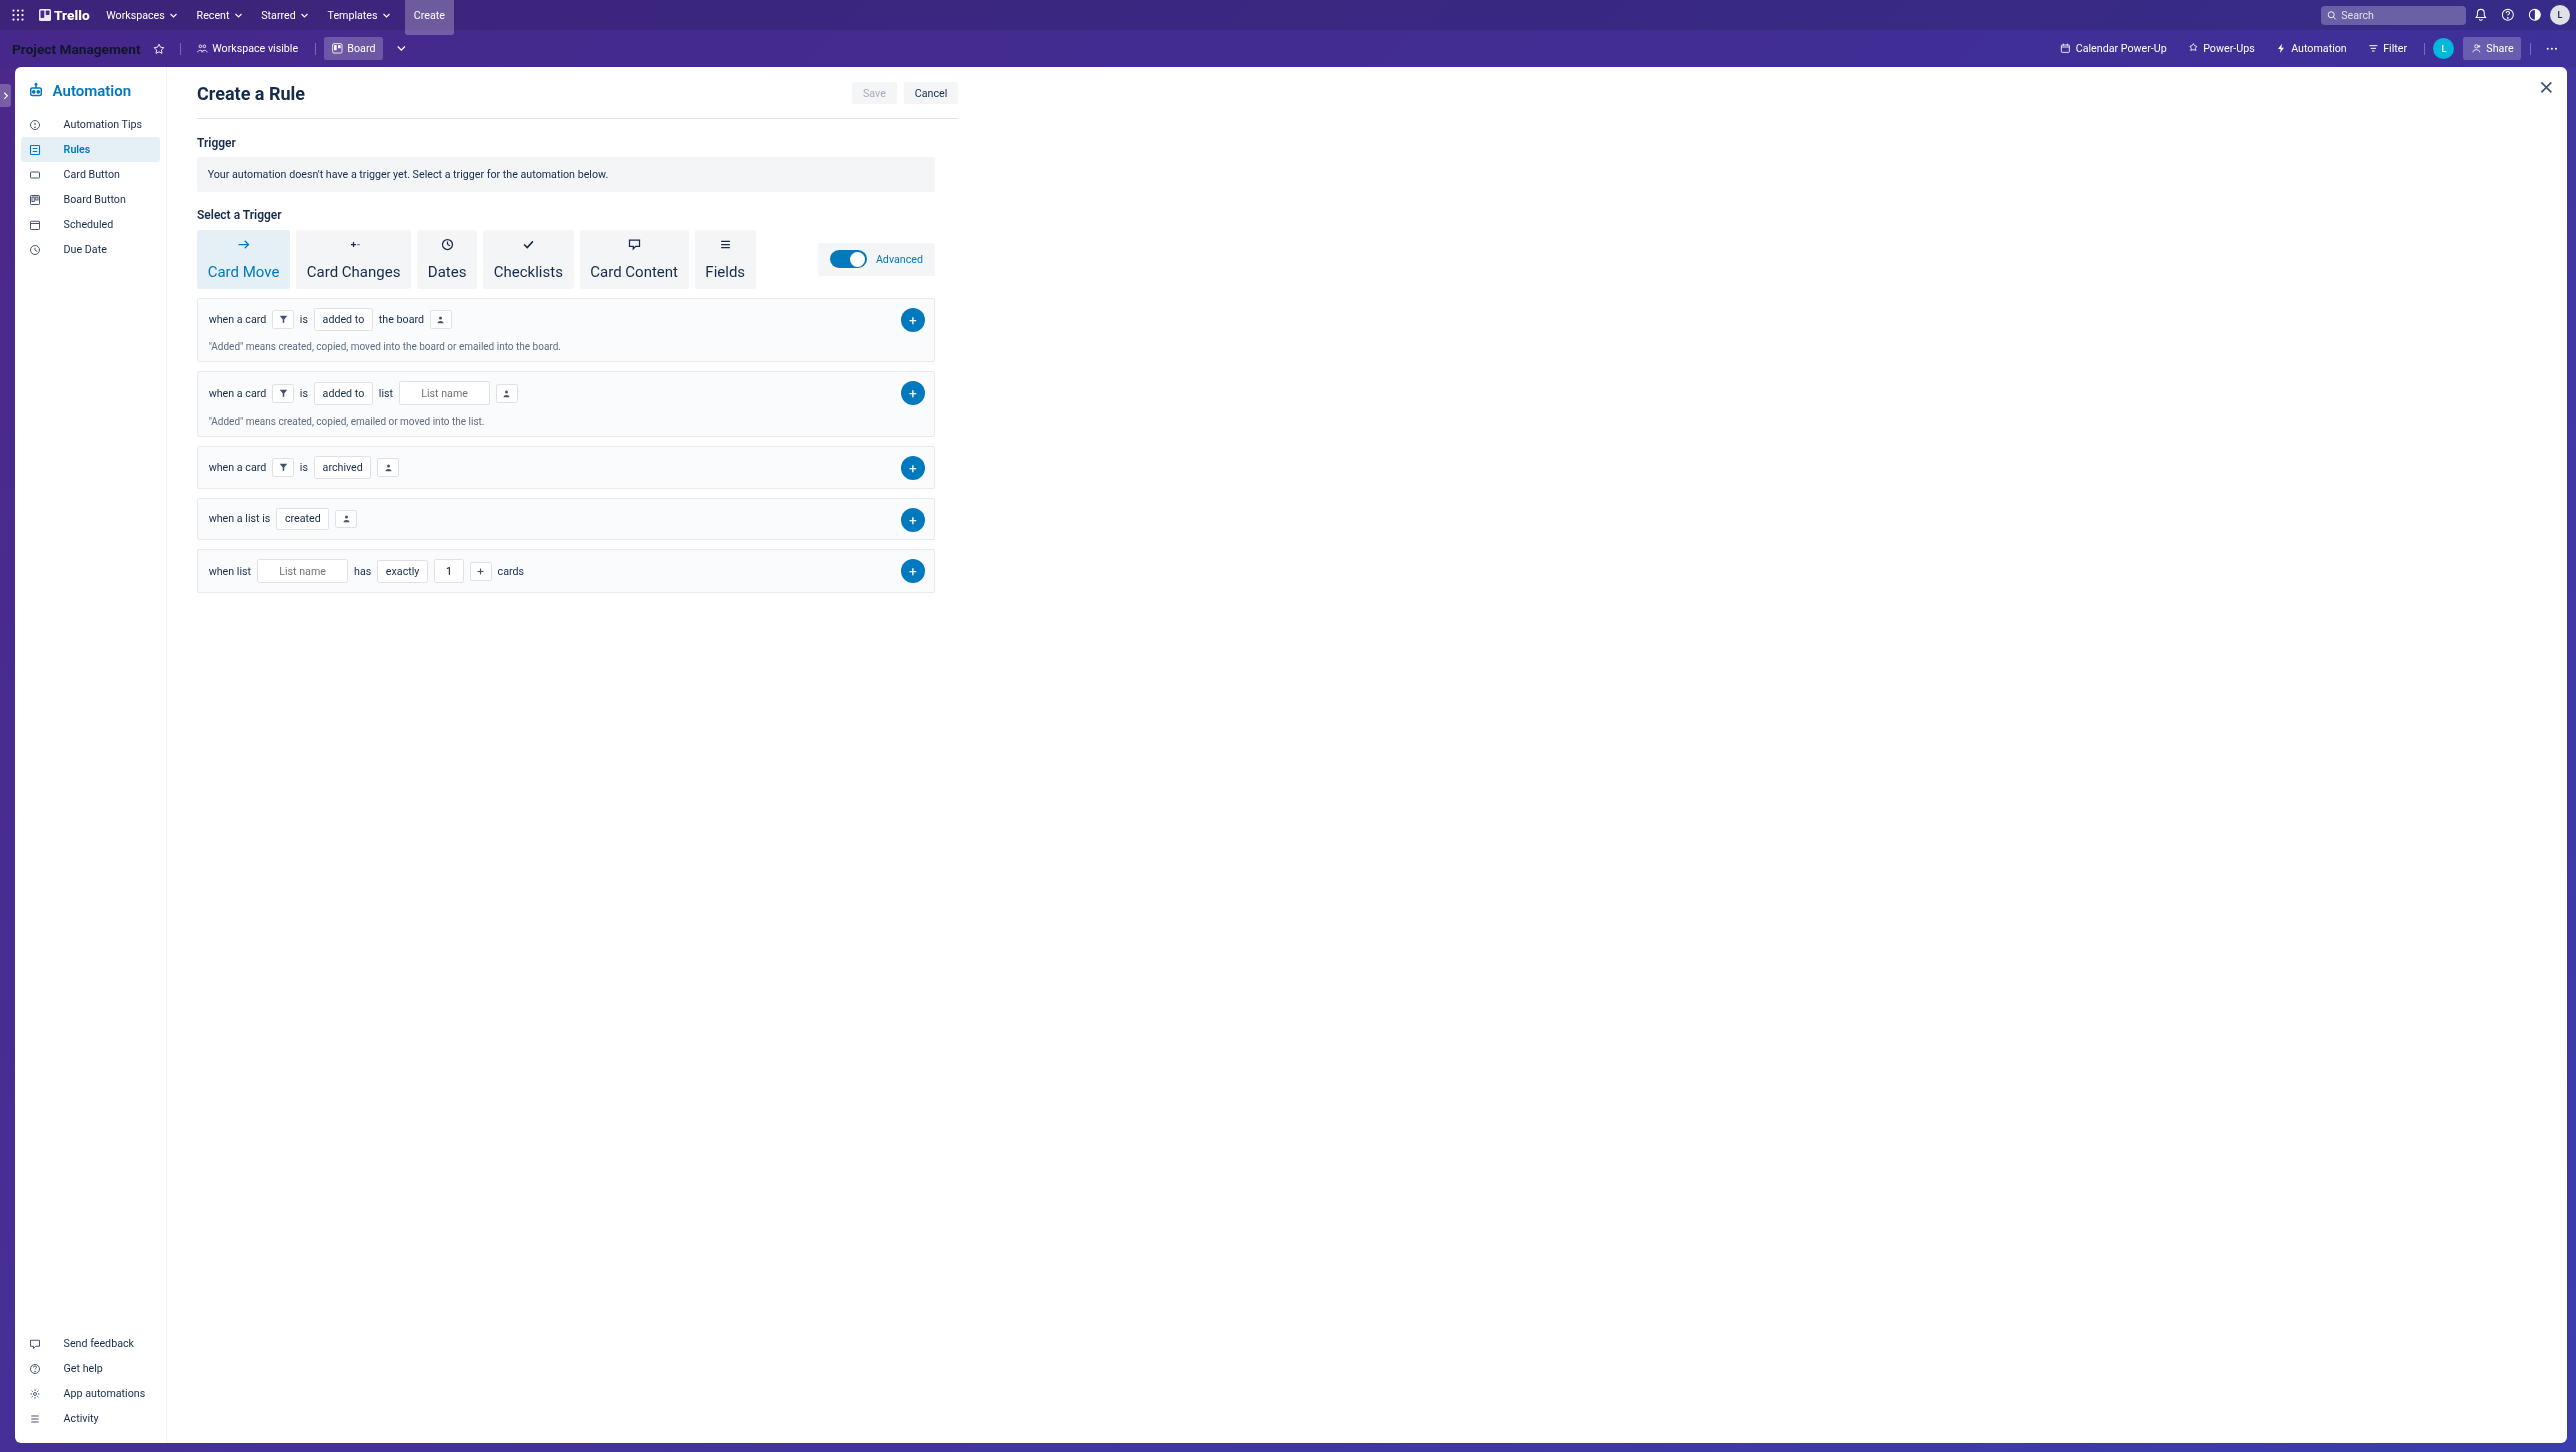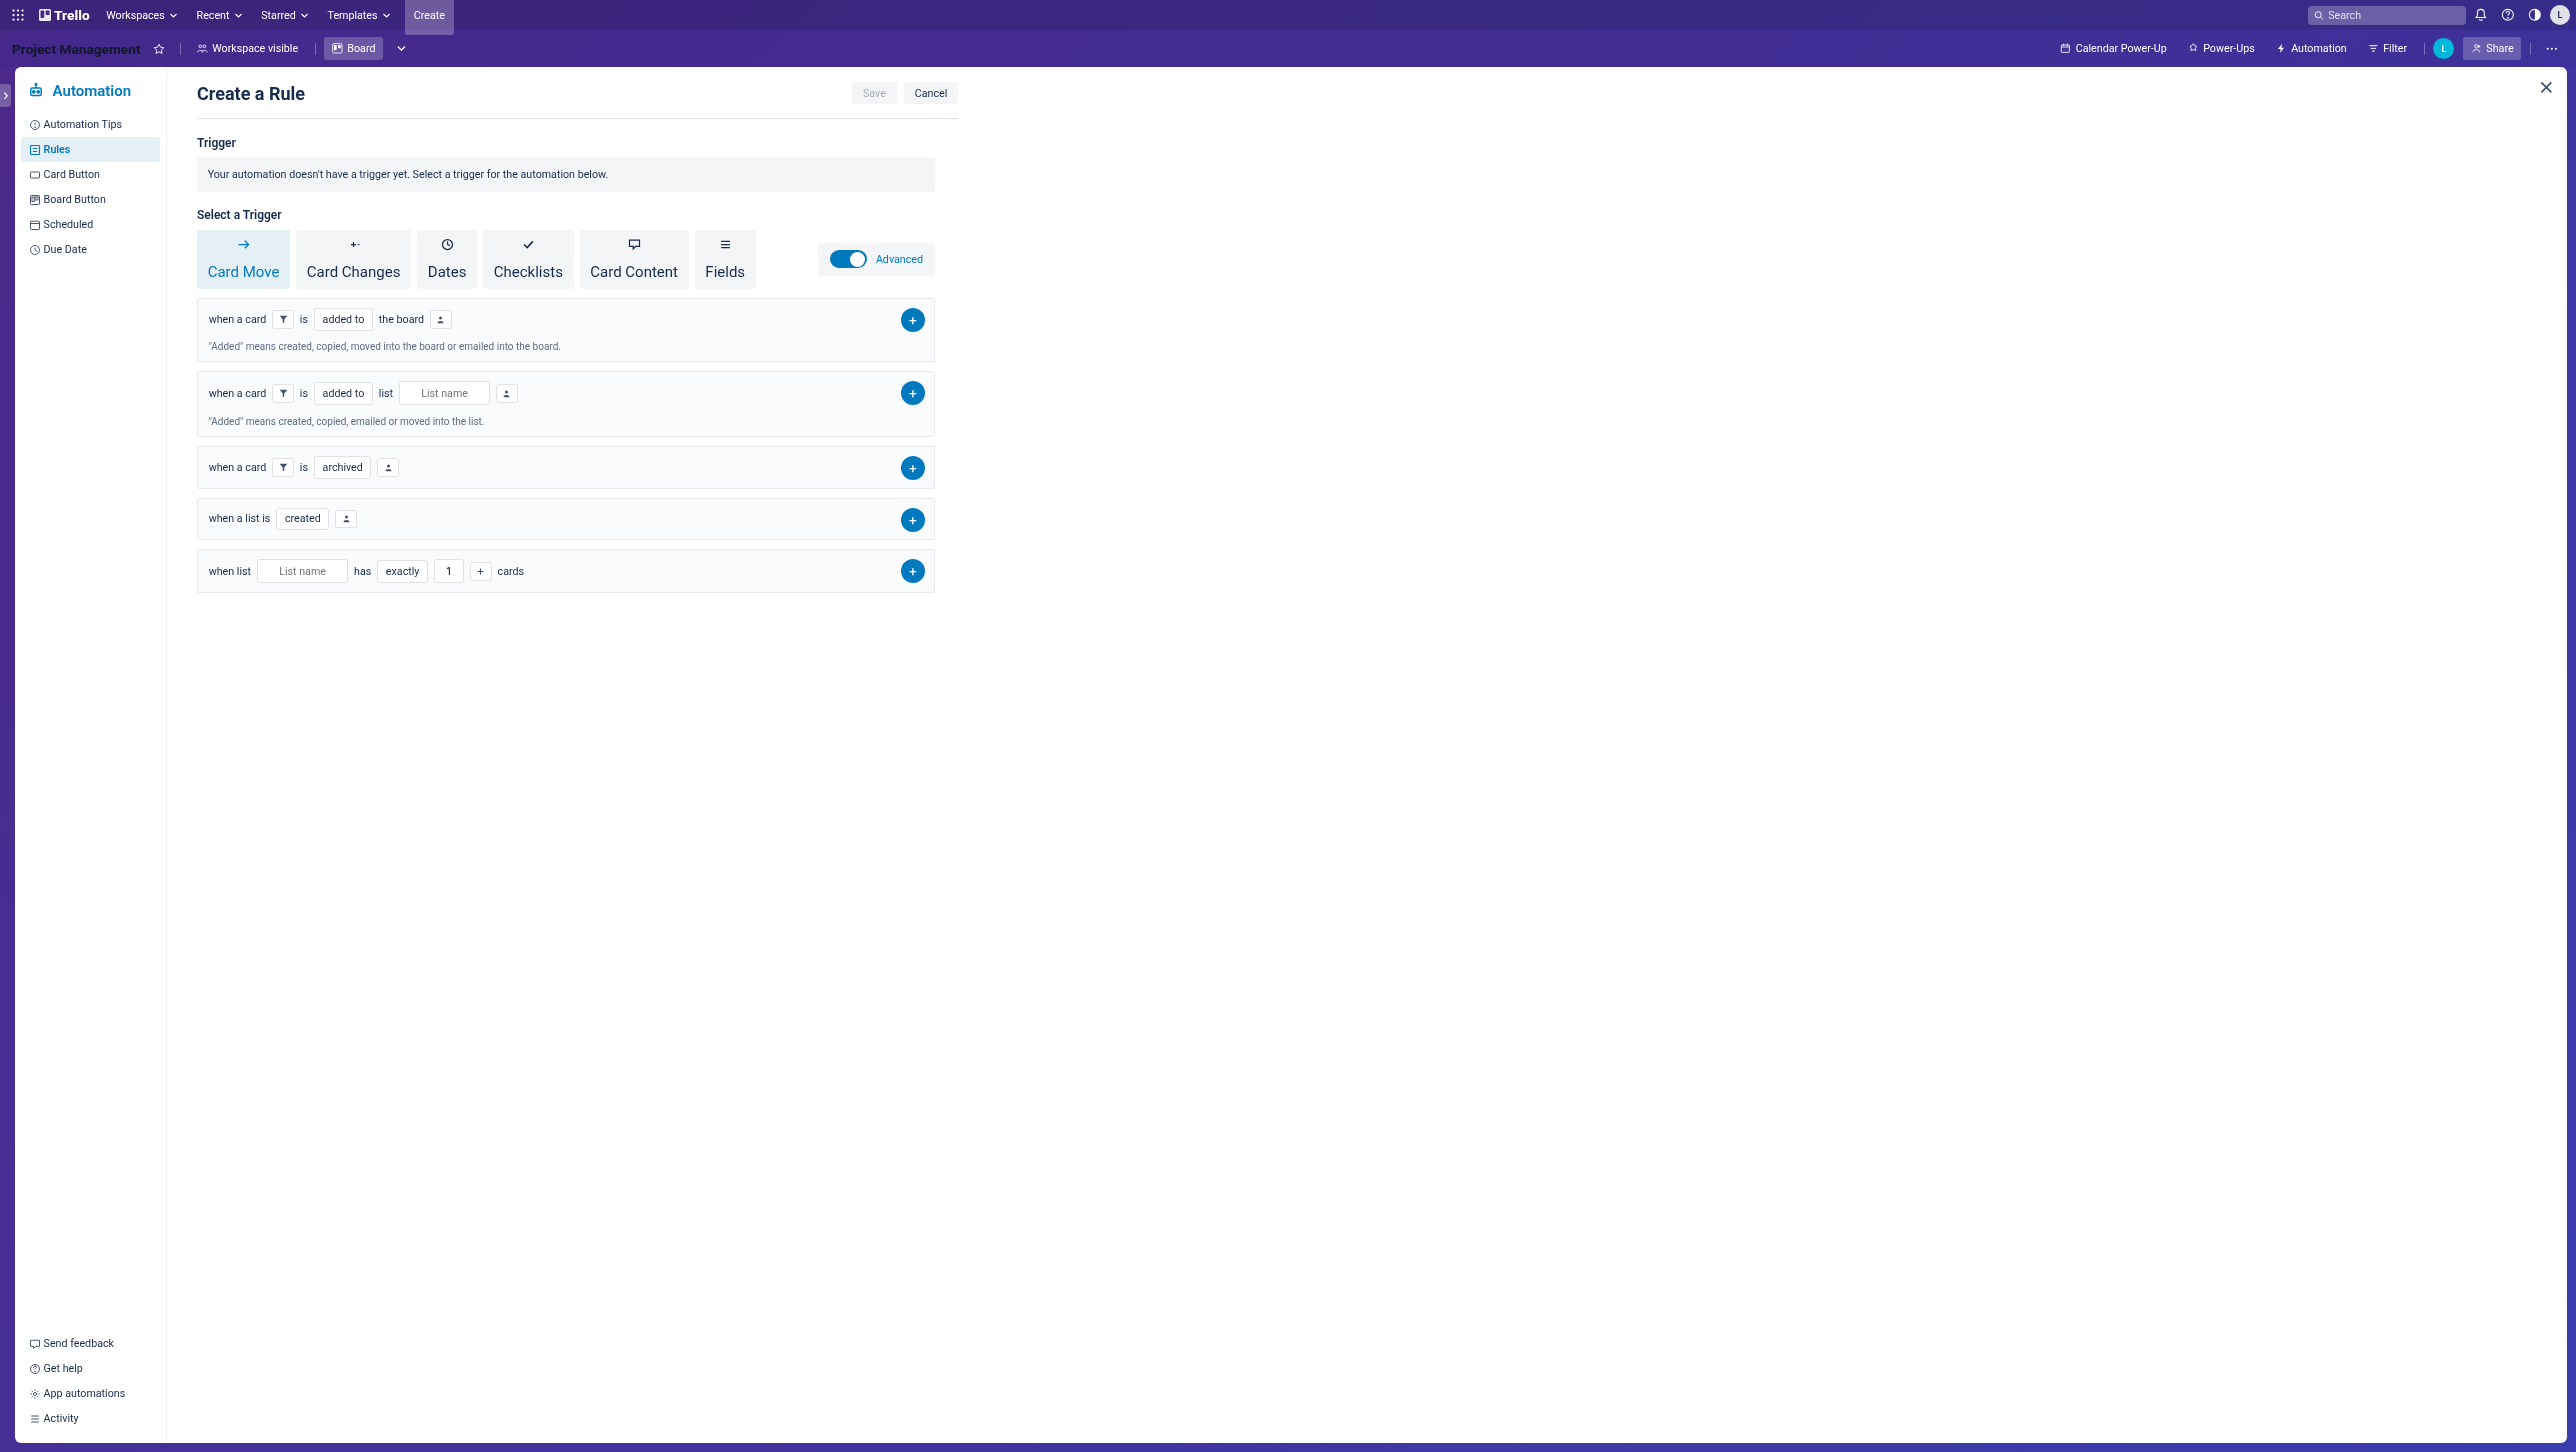--- a/index.html
+++ b/index.html
@@ -3,41 +3,41 @@
 <meta charset="utf-8">
 <style>
 * { margin: 0; padding: 0; box-sizing: border-box; font-family: -apple-system, BlinkMacSystemFont, "Segoe UI", Roboto, sans-serif; }
 body { background: linear-gradient(135deg, #4c2889 0%, #3a3dae 100%); height: 100vh; overflow: hidden; }
 .topbar { height: 30px; background: rgba(40, 30, 100, 0.4); display: flex; align-items: center; padding: 0 6px; gap: 3px; }
 .apps-icon { width: 24px; height: 24px; display: flex; align-items: center; justify-content: center; cursor: pointer; border-radius: 2.3px; }
 .logo { color: white; font-weight: 800; font-size: 13.7px; padding: 0 6px; display: flex; align-items: center; gap: 3px; }
 .nav-btn { color: white; background: transparent; border: none; padding: 4.6px 7.6px; border-radius: 2.3px; font-size: 10.7px; cursor: pointer; display: flex; align-items: center; gap: 4.6px; }
 .create-btn { background: rgba(255,255,255,0.25); color: white; border: none; padding: 13px 9px; border-radius: 2.3px; font-size: 10.7px; cursor: pointer; margin-left: 3px; }
 .spacer { flex: 1; }
-.search-box { background: rgba(255,255,255,0.25); border-radius: 3.8px; padding: 3px 6px; display: flex; align-items: center; gap: 4.6px; width: 158px; }
+.search-box { background: rgba(255,255,255,0.25); border-radius: 3.8px; padding: 3px 6px; display: flex; align-items: center; gap: 4.6px; width: 145px; }
 .search-box input { background: transparent; border: none; color: white; font-size: 10.7px; outline: none; width: 100%; }
 .search-box input::placeholder { color: rgba(255,255,255,0.8); }
 .icon-btn { width: 24px; height: 24px; display: flex; align-items: center; justify-content: center; cursor: pointer; border-radius: 50%; color: white; }
 .avatar { width: 20px; height: 20px; border-radius: 50%; background: #dfe1e6; color: #172b4d; display: flex; align-items: center; justify-content: center; font-size: 9px; font-weight: 600; }
 
 .boardbar { height: 37px; background: rgba(60, 40, 140, 0.35); display: flex; align-items: center; padding: 0 12px; gap: 6px; }
 .board-name { color: #0f172a; font-size: 13.7px; font-weight: 700; }
 .board-btn { color: white; background: transparent; border: none; padding: 4.6px 7.6px; border-radius: 2.3px; font-size: 10.7px; cursor: pointer; display: flex; align-items: center; gap: 4.6px; }
 .board-btn.light { background: rgba(255,255,255,0.22); }
 .divider { width: 0.8px; height: 12px; background: rgba(255,255,255,0.3); margin: 0 3px; }
 .avatar-blue { width: 21px; height: 21px; border-radius: 50%; background: #00b8d9; color: white; display: flex; align-items: center; justify-content: center; font-size: 9px; font-weight: 600; position: relative; }
 .avatar-blue::after { content: ''; position: absolute; bottom: -1.5px; right: -1.5px; width: 9px; height: 9px; background: #4c2889; border-radius: 1.5px; display: none; }
 
 .content-wrap { position: absolute; top: 67px; left: 15px; right: 9px; bottom: 9px; background: white; border-radius: 6px; display: flex; overflow: hidden; }
 .peek { position: absolute; left: 0; top: 84px; width: 10.7px; height: 23px; background: rgba(255,255,255,0.25); border-radius: 0 3px 3px 0; display: flex; align-items: center; justify-content: center; color: white; cursor: pointer; }
 
 .sidebar { width: 152px; border-right: 0.8px solid rgba(0,0,0,0.05); padding: 12px 6px; display: flex; flex-direction: column; }
 .sidebar-title { display: flex; align-items: center; gap: 7.6px; padding: 3px 6px 12px; font-size: 15px; font-weight: 600; color: #0079bf; }
 .sidebar-title svg { color: #0079bf; }
-.side-item { display: flex; align-items: flex-end; gap: 3px; padding: 6px 7.6px; border-radius: 3px; font-size: 10.7px; color: #172b4d; cursor: pointer; }
+.side-item { display: flex; align-items: flex-end; gap: 23px; padding: 6px 7.6px; border-radius: 3px; font-size: 10.7px; color: #172b4d; cursor: pointer; }
 .side-item.active { background: #e4f0f6; color: #0079bf; font-weight: 600; }
 .side-item svg { flex-shrink: 0; }
 .sidebar-bottom { margin-top: auto; }
 
 .main { flex: 1; padding: 15px 30px; overflow-y: auto; position: relative; }
 .close-x { position: absolute; top: 12px; right: 12px; cursor: pointer; color: #42526e; font-size: 18px; }
 .page-head { display: flex; align-items: center; justify-content: space-between; padding-bottom: 13.7px; border-bottom: 0.8px solid #dfe1e6; max-width: 761px; }
 .page-title { font-size: 18px; font-weight: 700; color: #172b4d; }
 .btn { padding: 4.6px 10.7px; border-radius: 2.3px; font-size: 10.7px; cursor: pointer; border: none; }
 .btn-save { background: #f4f5f7; color: #a5adba; margin-right: 4.6px; }

